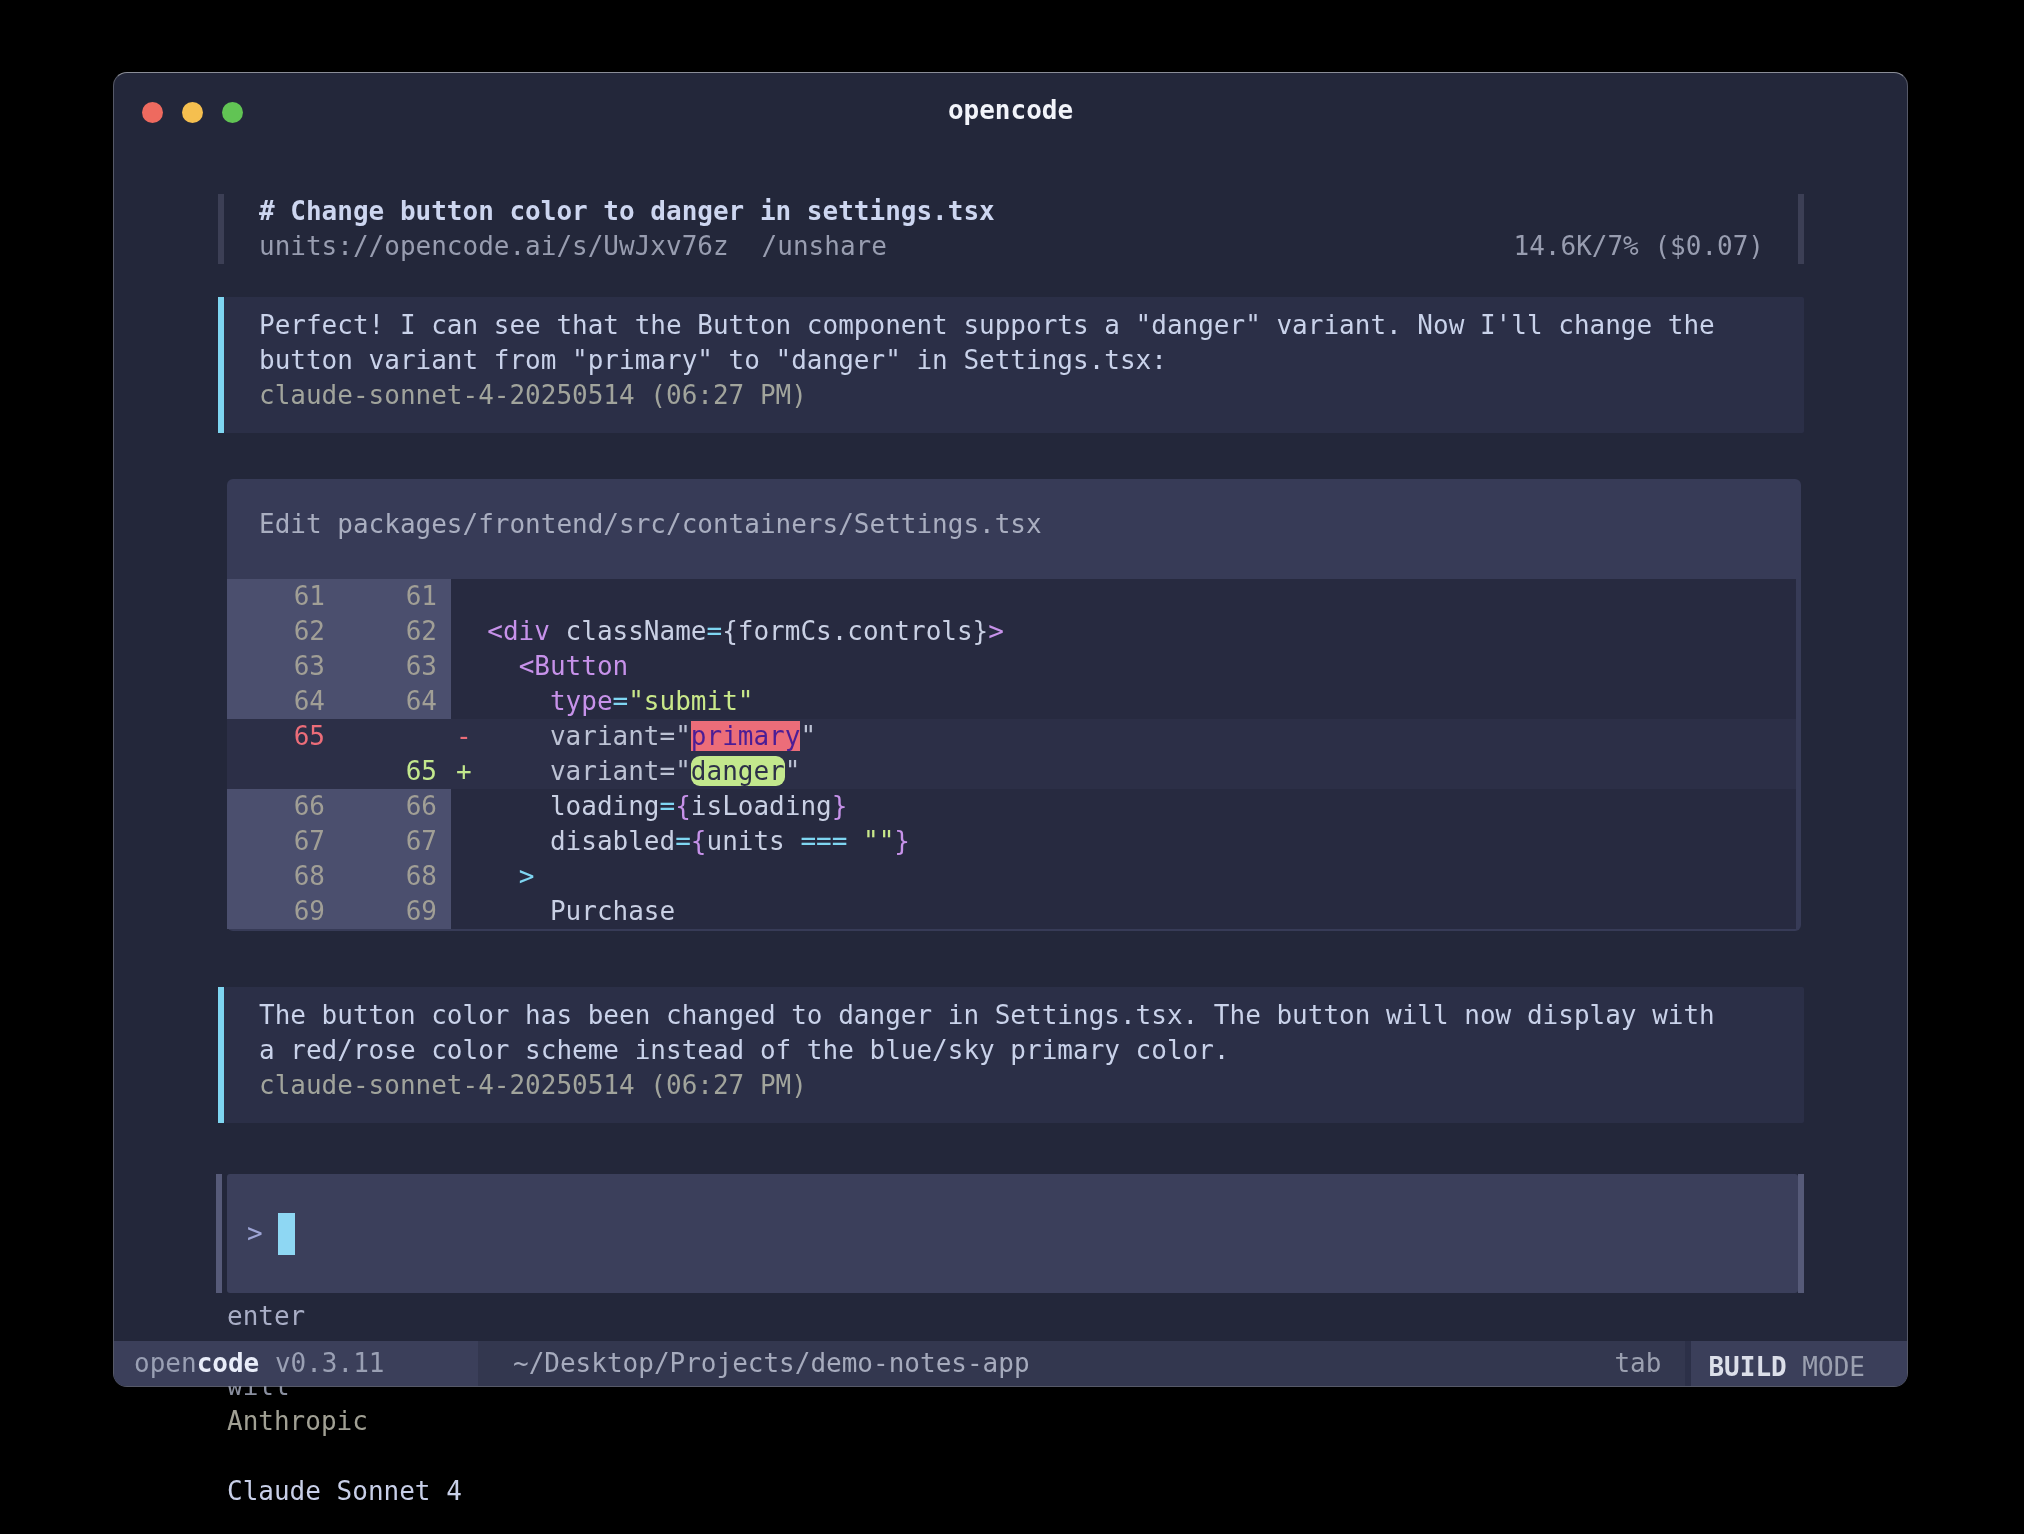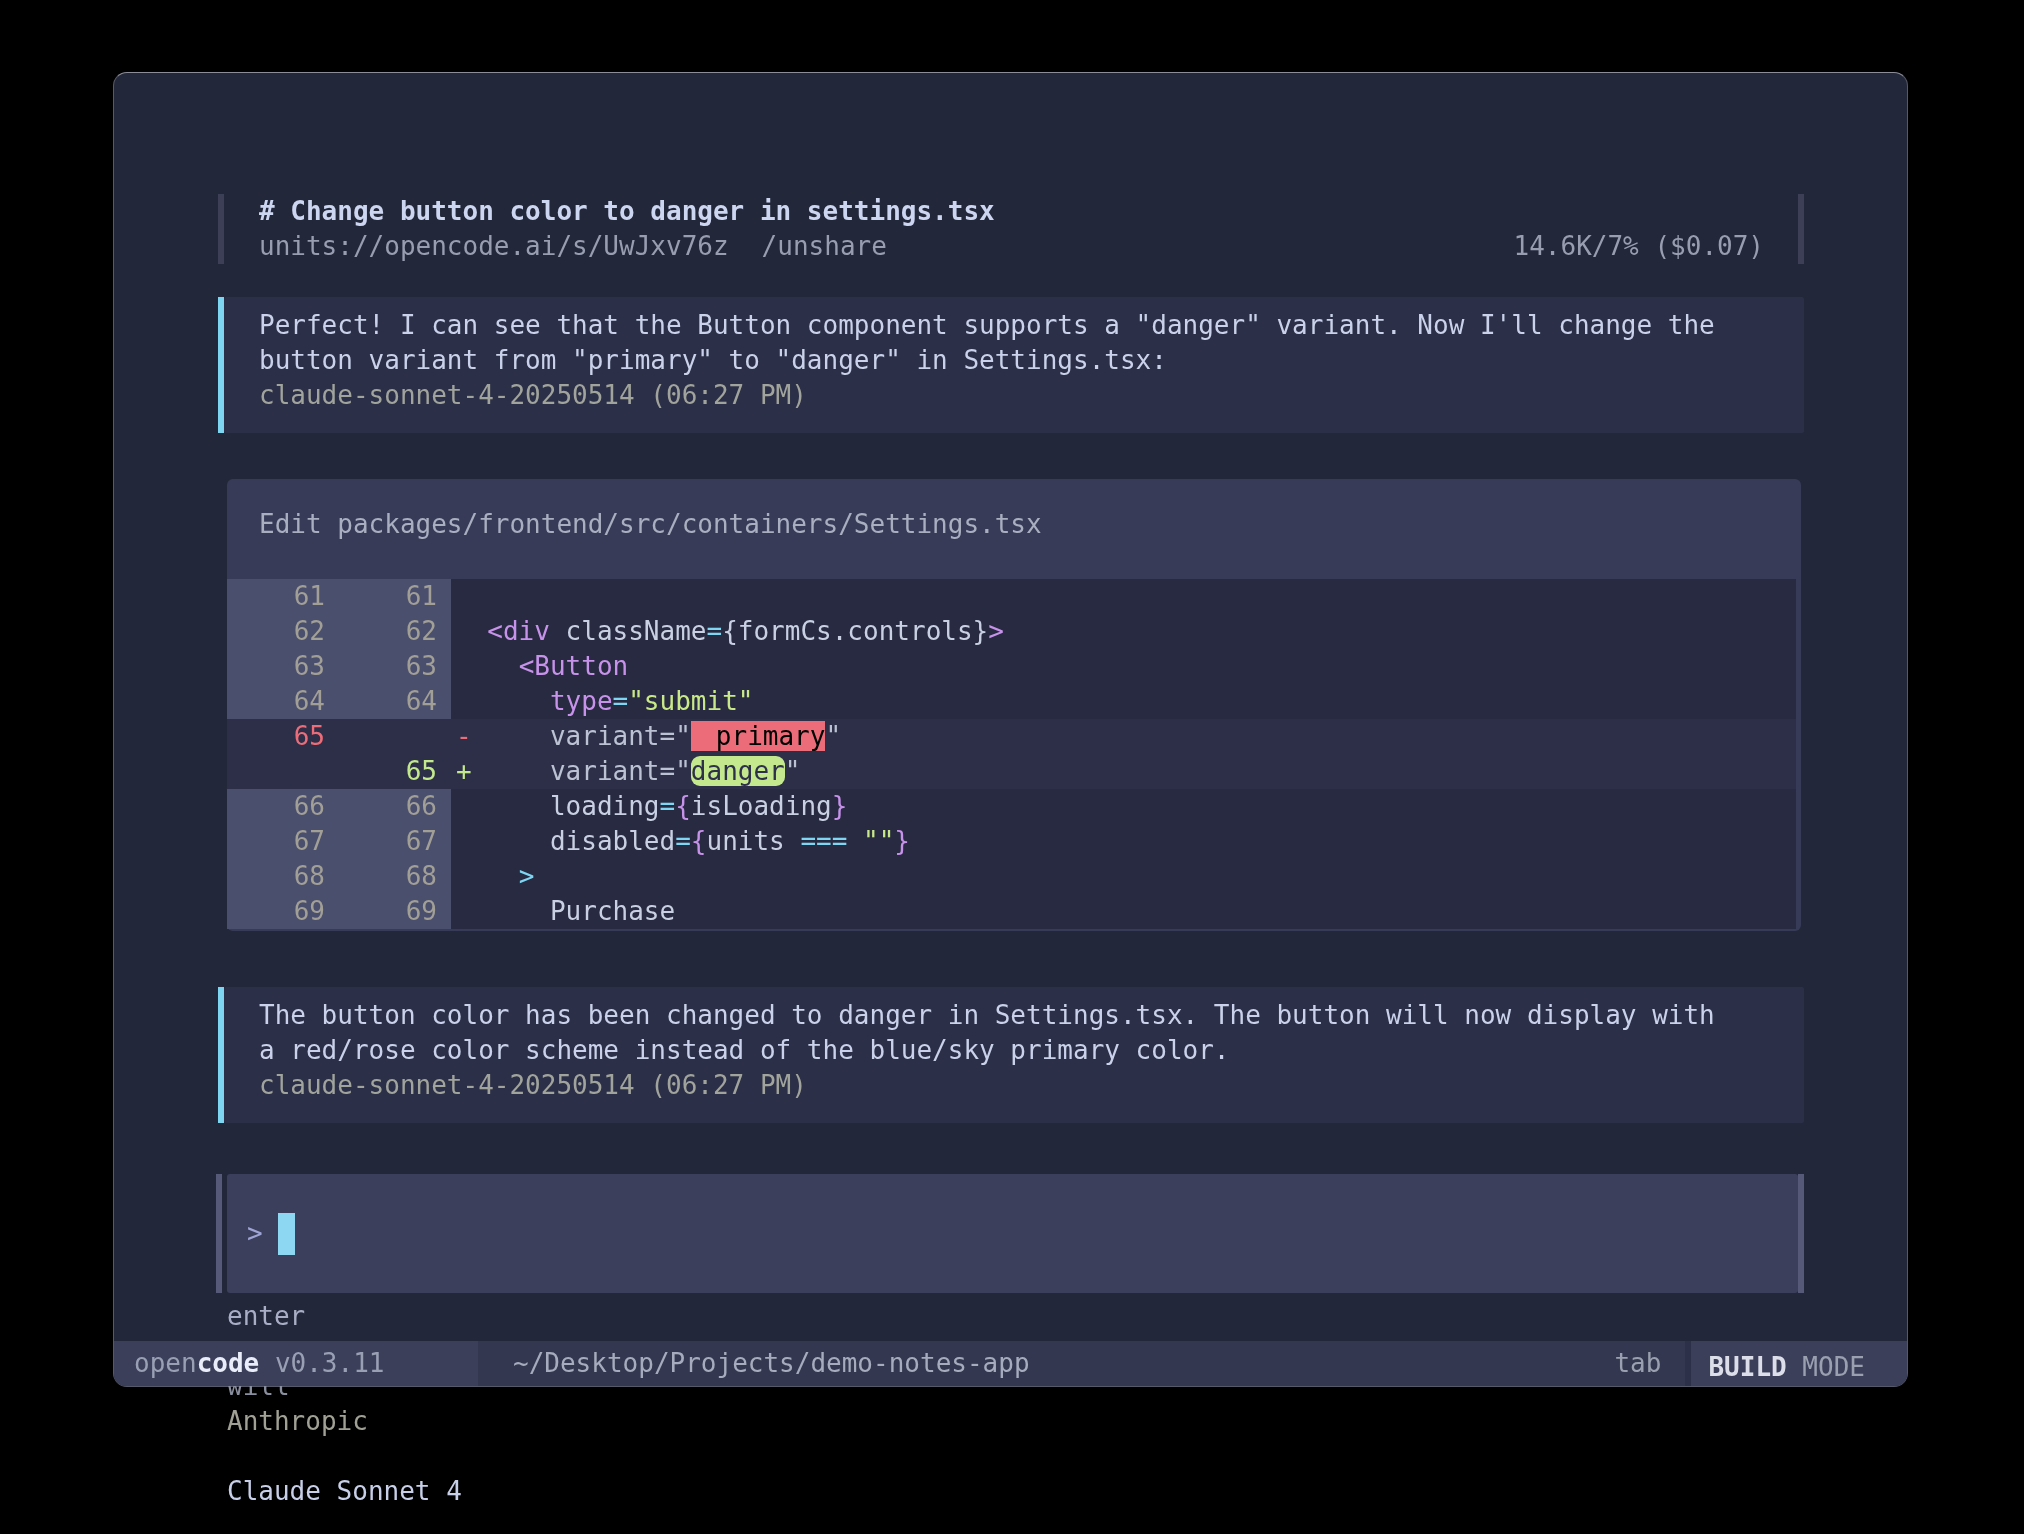--- a/index.html
+++ b/index.html
@@ -40,21 +40,21 @@
   .edit-title{margin:28px 0 0 32px;height:35px;color:#a9aec0;white-space:pre;}
   .diff{position:absolute;left:0;right:5px;top:100px;}
   .drow{display:flex;height:35px;}
   .gut{width:112px;text-align:right;padding-right:14px;box-sizing:border-box;background:#4b4f6e;color:#a19f96;flex:none;}
   .code{flex:1;background:#272a40;padding-left:5px;white-space:pre;}
   .del .gut,.add .gut,.del .code,.add .code{background:#2c2f47;}
   .del .old,.del .mk{color:#ec6d79;}
   .add .new,.add .mk{color:#c3e88d;}
   .t-p{color:#c792ea;} .t-c{color:#7fd6f2;} .t-g{color:#c9e88a;}
   .t-w{color:#c9d0e4;} .t-pl{color:#bcc2d4;}
-  .t-hlr{background:#ec6d79;color:#000000;padding-left:25px;}
+  .t-hlr{background:#ec6d79;color:#4c1d95;}
   .t-hlg{background:#c3e88d;color:#2d3048;border-radius:9px;}
   
   .input-bar{position:absolute;top:1101px;height:119px;width:6px;background:#565a78;}
   .input-bar.lft{left:102px;} .input-bar.rgt{left:1684px;}
   .input-box{position:absolute;left:113px;top:1101px;width:1571px;height:119px;background:#3b3f5b;border-radius:3px;
              display:flex;align-items:center;padding-left:20px;box-sizing:border-box;}
   .chevron{color:#9ea5d6;white-space:pre;}
   .cursor{display:inline-block;width:17px;height:42px;background:#8ed7f3;margin-left:15px;vertical-align:middle;}
   .hints{position:absolute;left:113px;top:1226px;width:1571px;height:35px;display:flex;white-space:pre;flex-direction:column;}
   .hint-key{color:#a9aec6;} .hint-act{color:#8a8f9f;}
@@ -71,20 +71,26 @@
   .sb-tab{color:#9ba0b0;padding-right:24px;}
   .sb-div{width:6px;background:#2c3048;}
   .chip-mode{background:#3b3f5a;padding:8px 42px 0 17px;border-bottom-right-radius:12px;}
   .sb-mode-b{color:#dcdfe9;font-weight:bold;} .sb-mode-r{color:#9ba0b0;}
 </style>
 </head>
 <body>
 
 <div class="window">
 
+  <div class="titlebar">
+    <span class="tl r"></span>
+    <span class="tl y"></span>
+    <span class="tl g"></span>
+    <div class="win-title">opencode</div>
+  </div>
 
   <div class="s-header">
     <div class="rail lft"></div>
     <div class="rail rgt"></div>
     <div class="s-title"># Change button color to danger in settings.tsx</div>
     <div class="s-sub">
       <span>units://opencode.ai/s/UwJxv76z</span>
       <span class="unshare">/unshare</span>
       <span class="spacer"></span>
       <span>14.6K/7% ($0.07)</span>

